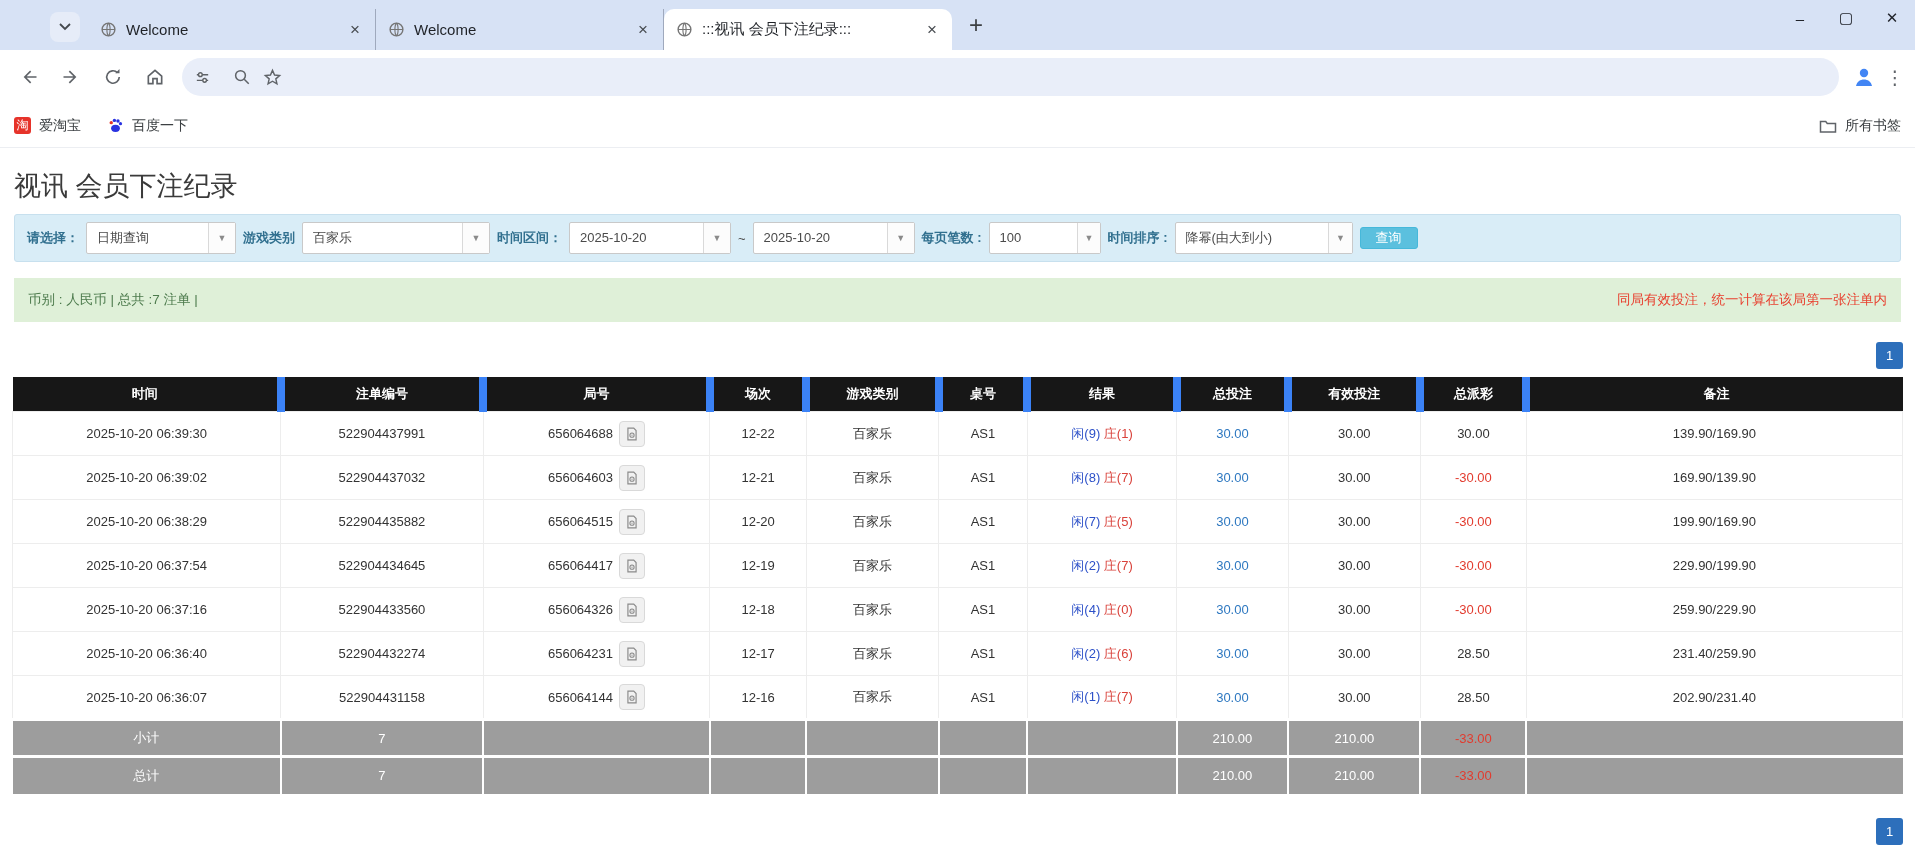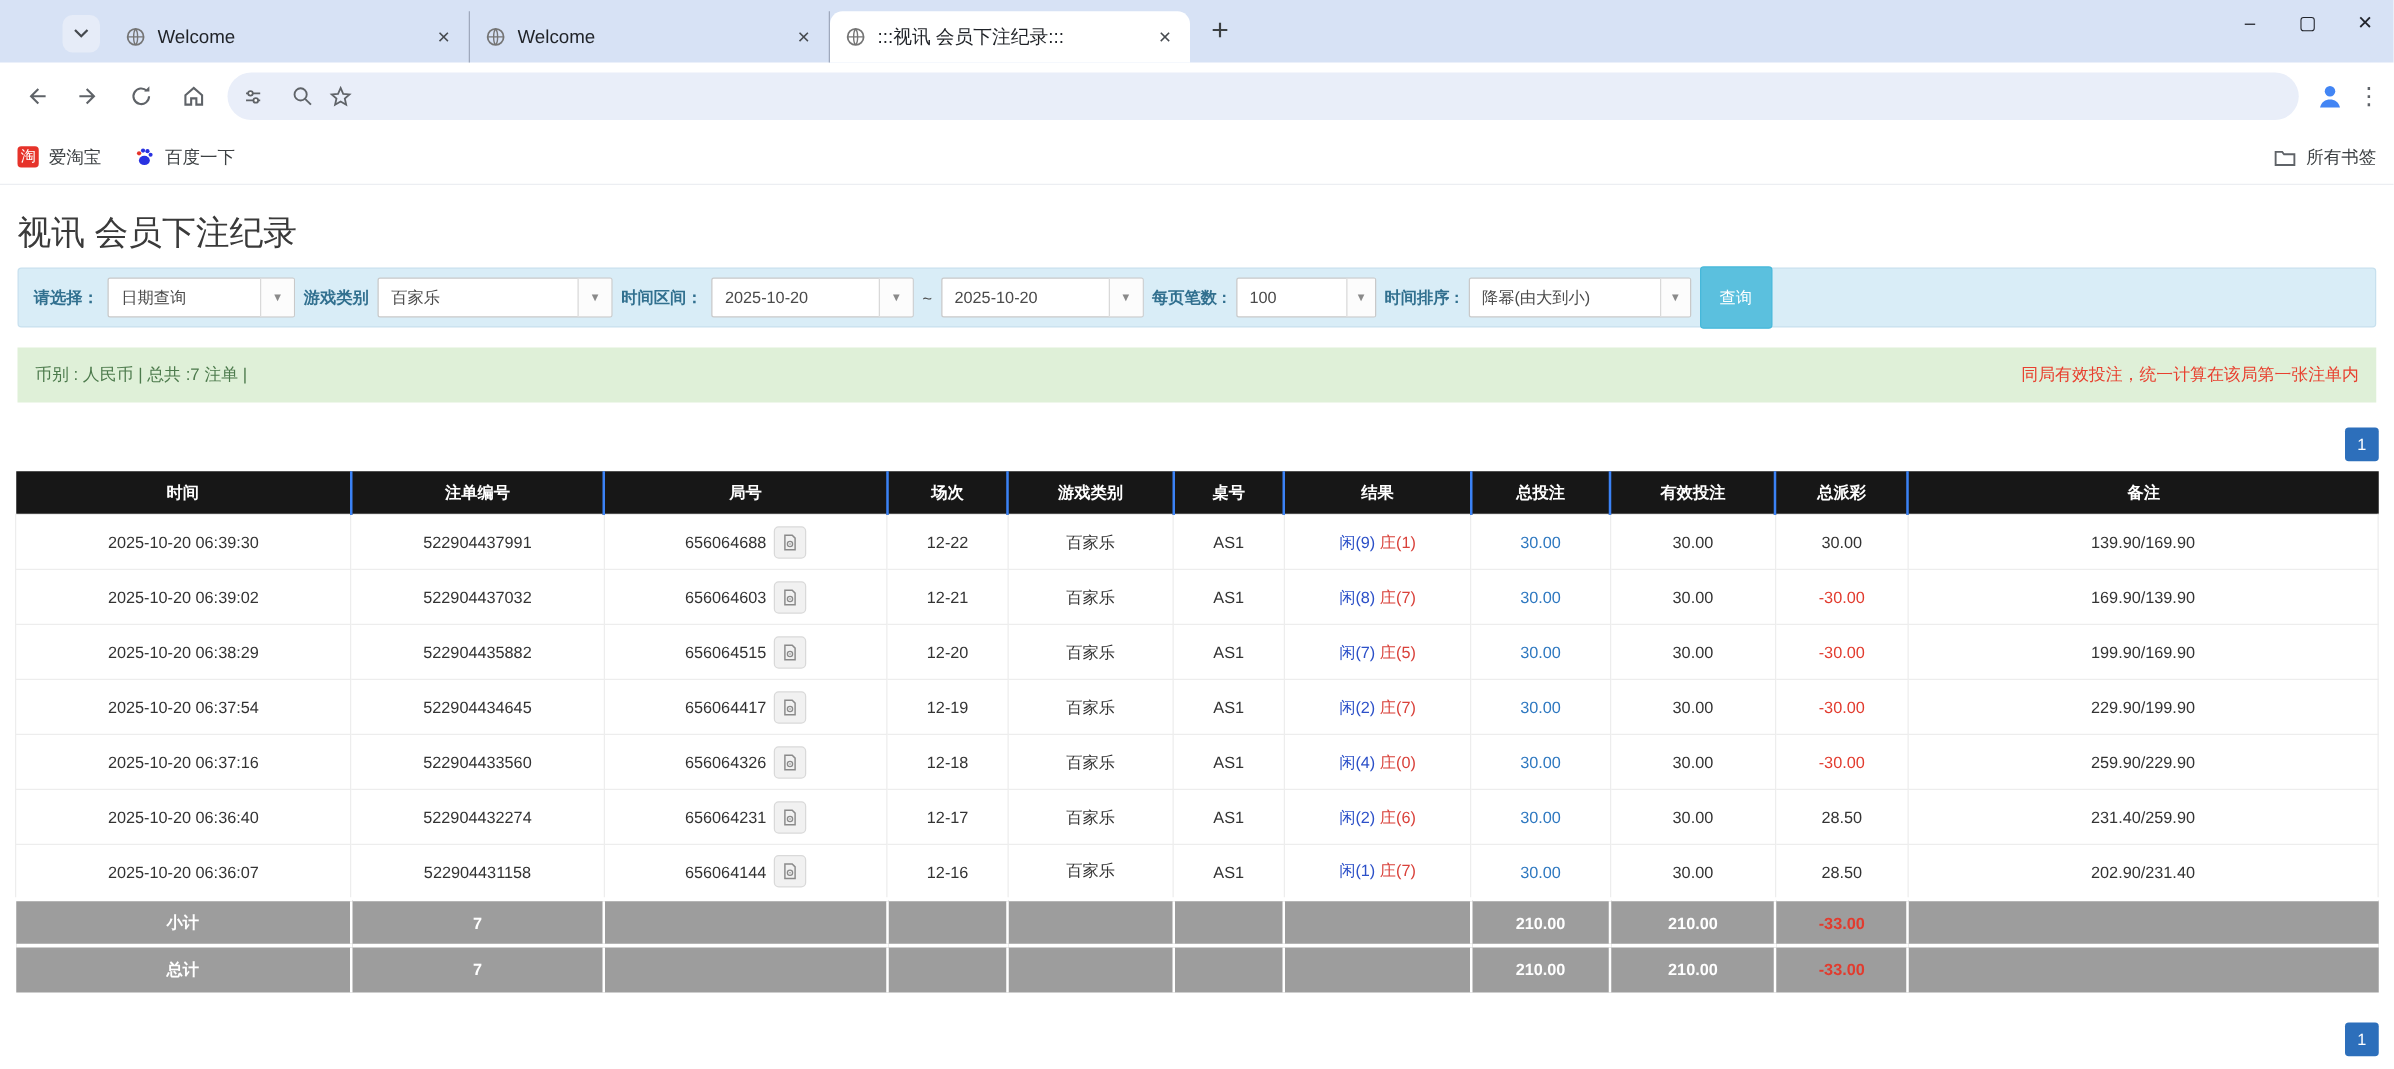--- a/index.html
+++ b/index.html
@@ -47,40 +47,40 @@
 
   .filterbar { margin:10px 14px 0; height:48px; background:#d9edf7; border:1px solid #c7e0ee;
     border-radius:3px; display:flex; align-items:center; padding:2px 12px; gap:7px; }
   .flabel { font-size:13px; font-weight:bold; color:#31708f; white-space:nowrap; }
   .sel { display:flex; height:32px; background:#fff; border:1px solid #c9c9c9; border-radius:2px; cursor:pointer;gap:46px; }
   .sel .val { padding:0 10px; line-height:30px; font-size:13px; color:#4a4a4a; flex:1; white-space:nowrap; }
   .sel .arrow { width:27px; border-left:1px solid #d9d9d9; display:flex; align-items:center;
     justify-content:center; color:#8a8a8a; font-size:9px; background:#fcfcfc; }
   .w-sel1{width:150px;} .w-sel2{width:188px;} .w-date{width:162px;} .w-num{width:112px;} .w-sort{width:178px;}
   .tilde { font-size:13px; color:#4a4a4a; }
-  .btn-search { height:50px; padding:0 15px; background:#5bc0de; border:1px solid #46b8da;
+  .btn-search { height:22px; padding:0 15px; background:#5bc0de; border:1px solid #46b8da;
     border-radius:3px; color:#fff; font-size:13px; cursor:pointer; }
 
   .summarybar { margin:16px 14px 0; height:44px; background:#dff0d8; display:flex;
     align-items:center; justify-content:space-between; padding:0 14px; font-size:13.5px; }
   .summary-left { color:#4c7a4c; }
   .summary-right { color:#e8402f; }
 
   .pager-row { margin:20px 12px 0; display:flex; justify-content:flex-end; }
   .page-btn { min-width:27px; height:27px; background:#2d6fbb; color:#fff; font-size:13px;
     display:flex; align-items:center; justify-content:center; border-radius:3px; cursor:pointer; }
 
   .tablewrap { margin:8px 12px 0; }
   table.bets { width:100%; border-collapse:collapse; table-layout:fixed; }
   table.bets thead td { background:#171717; color:#fff; font-size:13px; font-weight:bold;
-    text-align:center; padding:8px 0; border-right:2px solid #3b82f6; }
+    text-align:center; padding:8px 0; border-right:8px solid #3b82f6; }
   table.bets thead td:last-child { border-right:none; }
   table.bets tbody td { background:#fff; border:1px solid #ededed; height:44px;
     text-align:center; font-size:13px; color:#333; }
-  table.bets tfoot td { background:#9d9d9d; color:#fff; font-size:13px; font-weight:bold;
+  table.bets tfoot td { background:#9d9d9d; color:#fff; font-size:13px; font-weight:normal;
     text-align:center; height:37px; border-right:2px solid #fff; border-top:3px solid #fff; }
   table.bets tfoot td:last-child { border-right:none; }
   .bet-link { color:#2e78c0; cursor:pointer; text-decoration:none; }
   .res-p { color:#2c50c8; }
   .res-b { color:#d9413a; }
   td.neg, .neg { color:#e23b2e !important; }
   .round-cell { display:inline-flex; align-items:center; gap:6px; }
   .video-icon { width:26px; height:26px; background:#f1f1f1; border:1px solid #d9d9d9;
     border-radius:4px; display:inline-flex; align-items:center; justify-content:center; cursor:pointer; }
 

